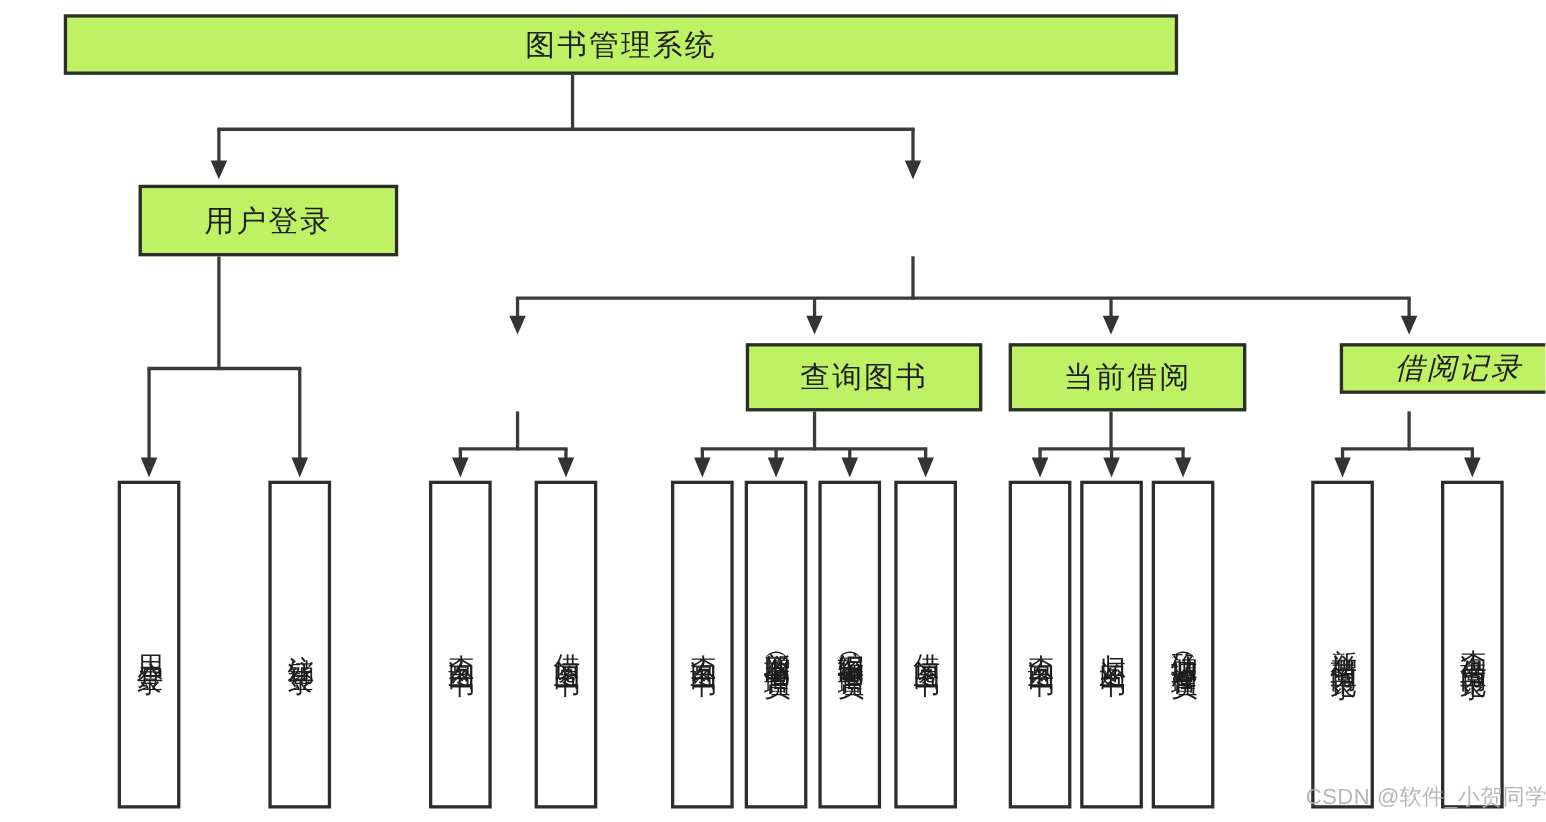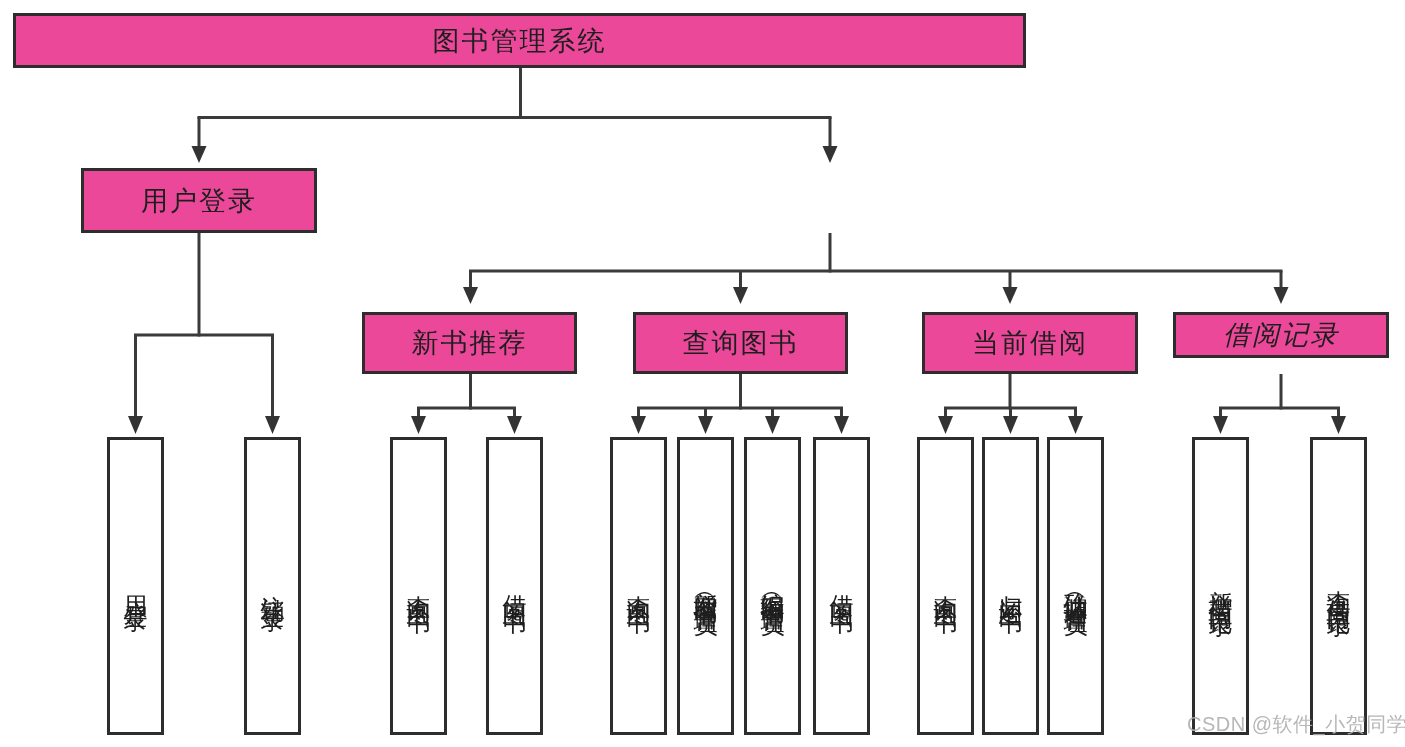--- a/index.html
+++ b/index.html
@@ -14,30 +14,31 @@
   #connectors {
     position: absolute;
     left: 0; top: 0;
     z-index: 1;
   }
   #connectors line { stroke: #3a3a3a; stroke-width: 3; }
   #connectors polygon { fill: #333333; }
   .box {
     position: absolute;
     box-sizing: border-box;
-    background: #ec4899;
+    background: #bef264;
     border: 3px solid #2d2d2d;
     display: flex;
     align-items: center;
     justify-content: center;
     font-size: 27px;
     letter-spacing: 2px;
     color: #1e1e1e;
     z-index: 2;
     white-space: nowrap;
+    margin-left: 45px;
   }
   .vbox {
     position: absolute;
     box-sizing: border-box;
     background: #ffffff;
     border: 3px solid #2d2d2d;
     top: 437px;
     width: 57px;
     height: 298px;
     writing-mode: vertical-rl;
@@ -126,23 +127,22 @@
     <line x1="1220.5" y1="408" x2="1220.5" y2="418"></line>
     <polygon points="1213,416 1228,416 1220.5,434"></polygon>
     <line x1="1338.5" y1="408" x2="1338.5" y2="418"></line>
     <polygon points="1331,416 1346,416 1338.5,434"></polygon>
   </svg>
 
   <div class="box" style="left:13px; top:13px; width:1013px; height:55px;">图书管理系统</div>
 
   <div class="box" style="left:81px; top:168px; width:236px; height:65px;">用户登录</div>
 
-  <div class="box" style="left:362px; top:312px; width:215px; height:62px;">新书推荐</div>
   <div class="box" style="left:633px; top:312px; width:215px; height:62px;">查询图书</div>
-  <div class="box" style="left:922px; top:312px; width:216px; height:62px;">当前借阅</div>
+  <div class="box" style="left:872px; top:312px; width:216px; height:62px;">当前借阅</div>
   <div class="box" style="left:1173px; top:312px; width:216px; height:46px;font-style:italic;">借阅记录</div>
 
   <div class="vbox" style="left:107px;">用户登录</div>
   <div class="vbox" style="left:244px;">注销登录</div>
 
   <div class="vbox" style="left:390px;">查询图书</div>
   <div class="vbox" style="left:486px;">借阅图书</div>
 
   <div class="vbox" style="left:610px;">查询图书</div>
   <div class="vbox" style="left:677px; letter-spacing:3px;">新增图书（管理员）</div>

